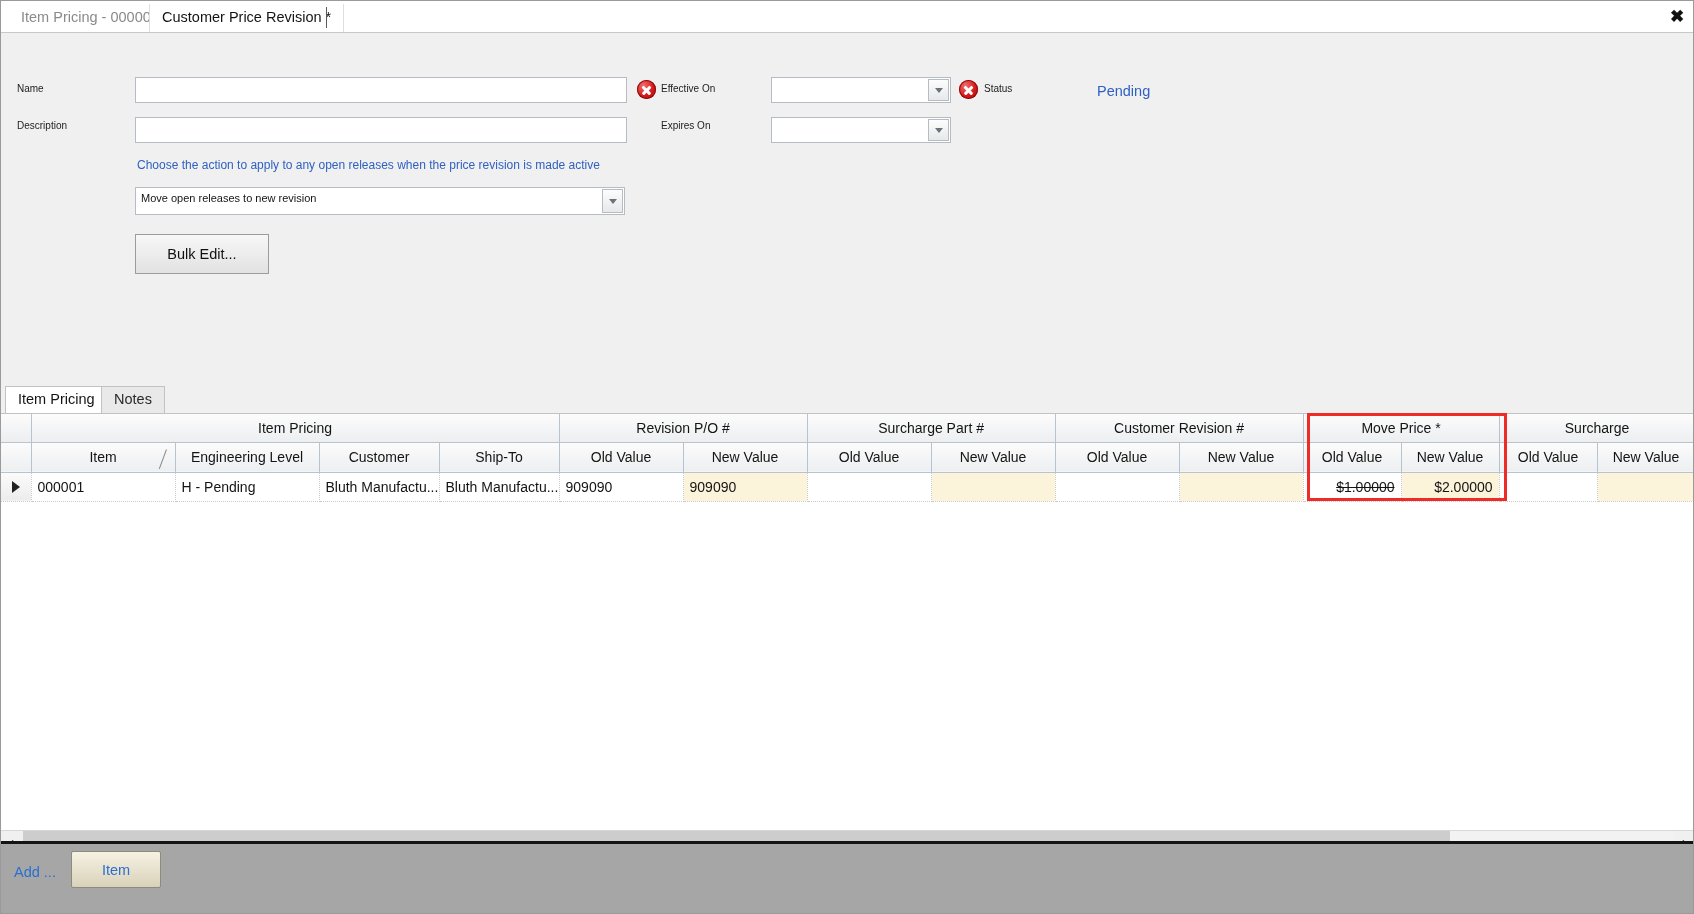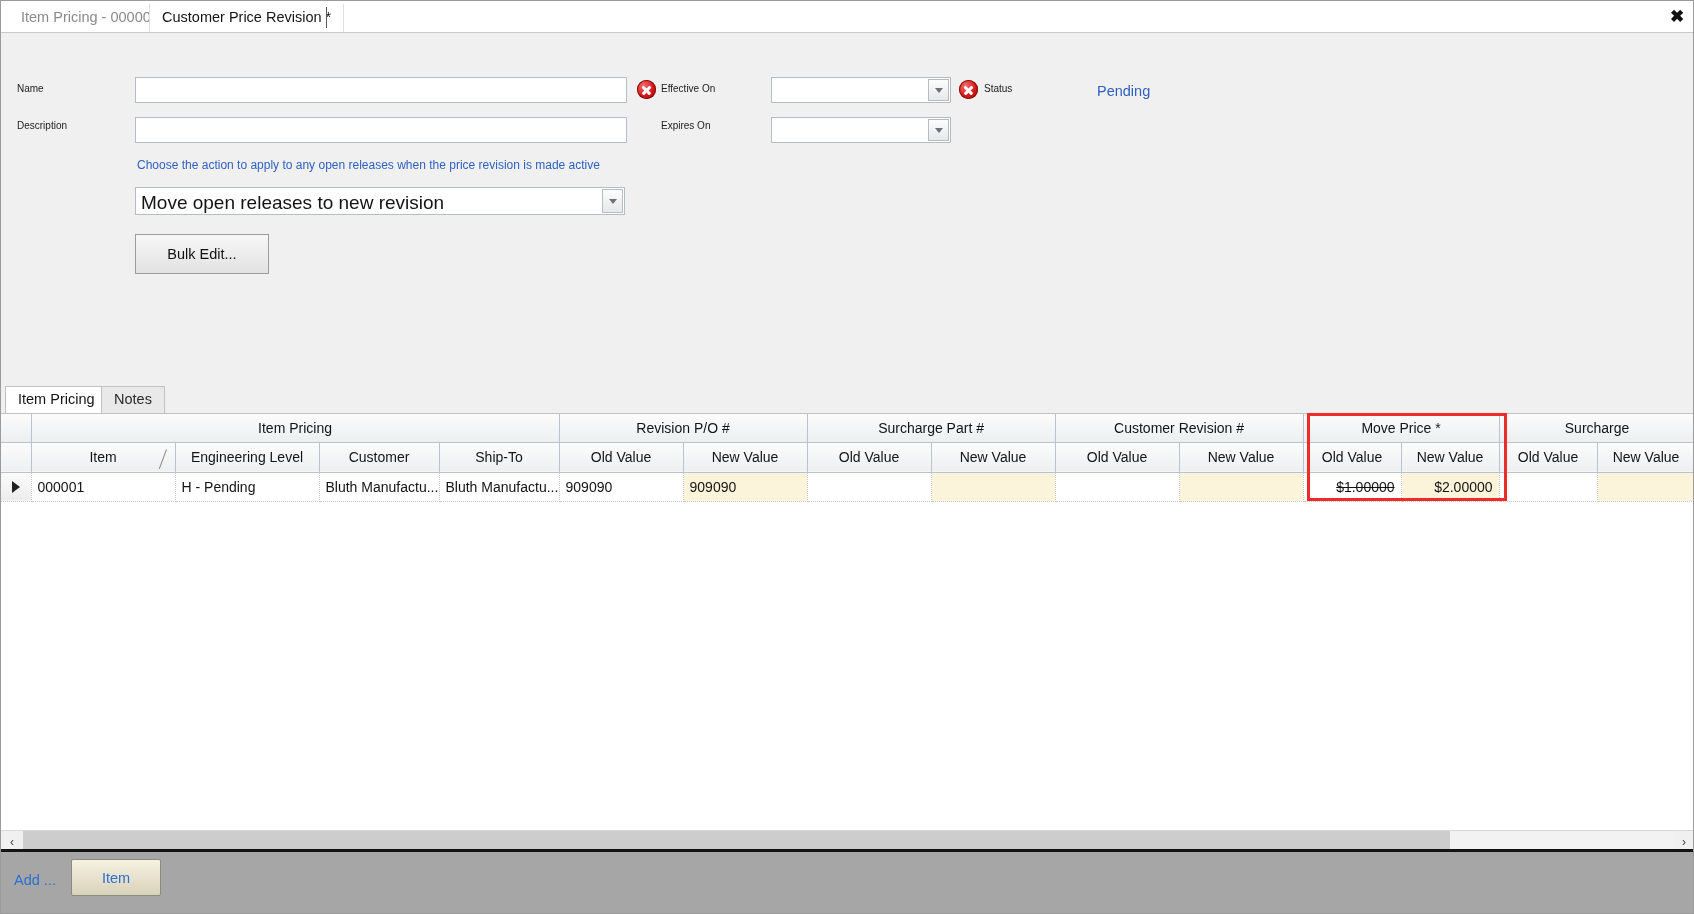--- a/index.html
+++ b/index.html
@@ -78,21 +78,21 @@
     font-size: 14px; padding: 0 4px; color: #111;
   }
   .combo {
     position: absolute;
     background: #ffffff;
     border: 1px solid #b6bcc4;
     height: 26px;
   }
   .combo .cval {
     position: absolute; left: 5px; top: 3px;
-    font-size: 19px; color: #141414; white-space: nowrap;
+    font-size: 11px; color: #141414; white-space: nowrap;
   }
   .combo .carrow {
     position: absolute; right: 1px; top: 1px;
     width: 21px; height: 22px;
     background: linear-gradient(#fdfdfd, #e6e8ea);
     border: 1px solid #b6bcc4;
     display: flex; align-items: center; justify-content: center;
   }
   .combo .carrow::after {
     content: "";
@@ -248,21 +248,21 @@
   .hs-thumb {
     position: absolute; left: 0; top: 0;
     width: 1427px; height: 21px;
     background: #cdcdcd;
     cursor: pointer;
   }
 
   
   .actionbar {
     position: absolute; left: 0; bottom: 0;
-    width: 1694px; height: 64px;
+    width: 1694px; height: 72px;
     background: #a6a6a6;
     border-top: 3px solid #141414;
   }
   .addlink {
     position: absolute; left: 13px; top: 20px;
     font-size: 14.5px; color: #2a6fd1; cursor: pointer;
     white-space: nowrap;
   }
   .itembtn {
     position: absolute; left: 70px; top: 7px;

